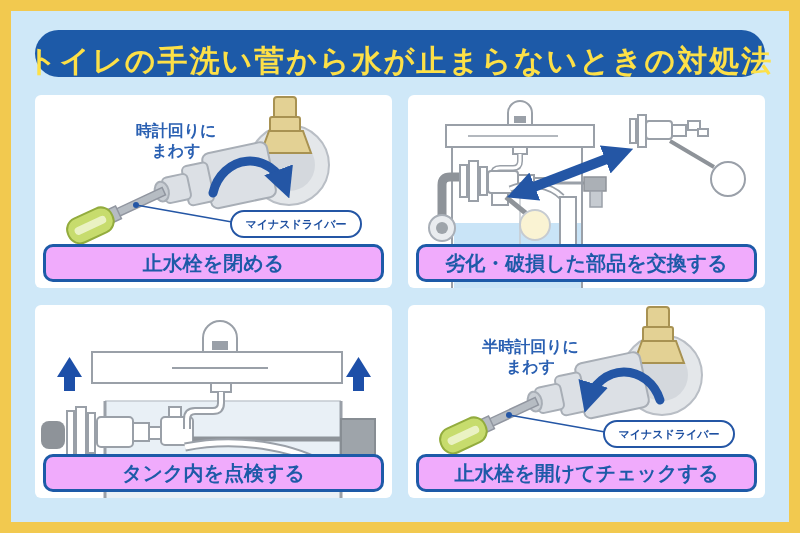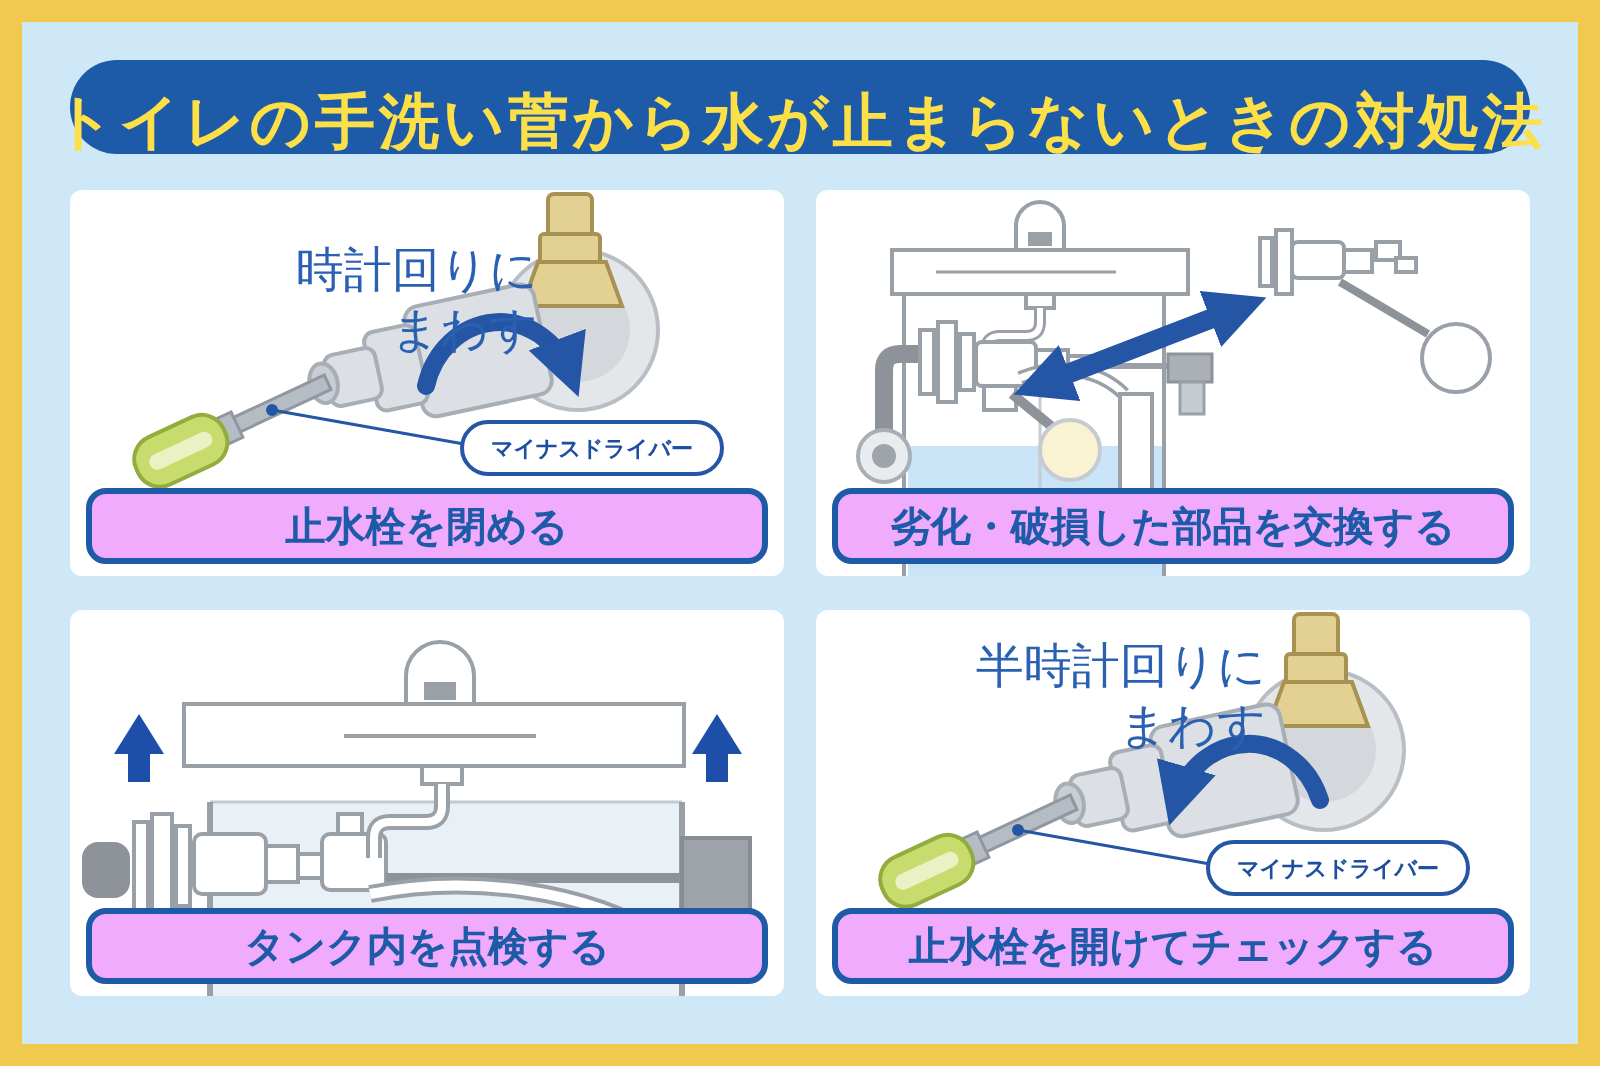--- a/index.html
+++ b/index.html
@@ -23,26 +23,26 @@
   }
   .panel{position:relative;background:#ffffff;border-radius:6px;overflow:hidden;}
   .illu{position:absolute;left:0;top:0;width:357px;height:193px;}
   .caption{
     position:absolute;left:8px;right:8px;bottom:6px;height:32px;
     background:#f0abfc;border:3px solid #1D5AA8;border-radius:10px;
     display:flex;align-items:center;justify-content:center;
   }
   .caption span{color:#1D5AA8;font-size:20px;font-weight:bold;white-space:nowrap;}
   .rotate-label{
-    position:absolute;text-align:right;color:#2A60B2;font-size:24px;
-    font-weight:normal;line-height:1.25;
+    position:absolute;text-align:center;color:#2A60B2;font-size:16px;
+    font-weight:bold;line-height:1.25;
   }
   .rotate-label span{display:block;}
   .p1 .rotate-label{left:48px;top:26px;width:186px;}
-  .p4 .rotate-label{left:20px;top:14px;width:205px;}
+  .p4 .rotate-label{left:20px;top:32px;width:205px;}
   .bubble-text{font-size:11px;font-weight:bold;fill:#1D4FA0;}
 </style>
 </head>
 <body>
 
 <div class="frame">
 
   <div class="header-pill">
     <span class="title">トイレの手洗い菅から水が止まらないときの対処法</span>
   </div>

